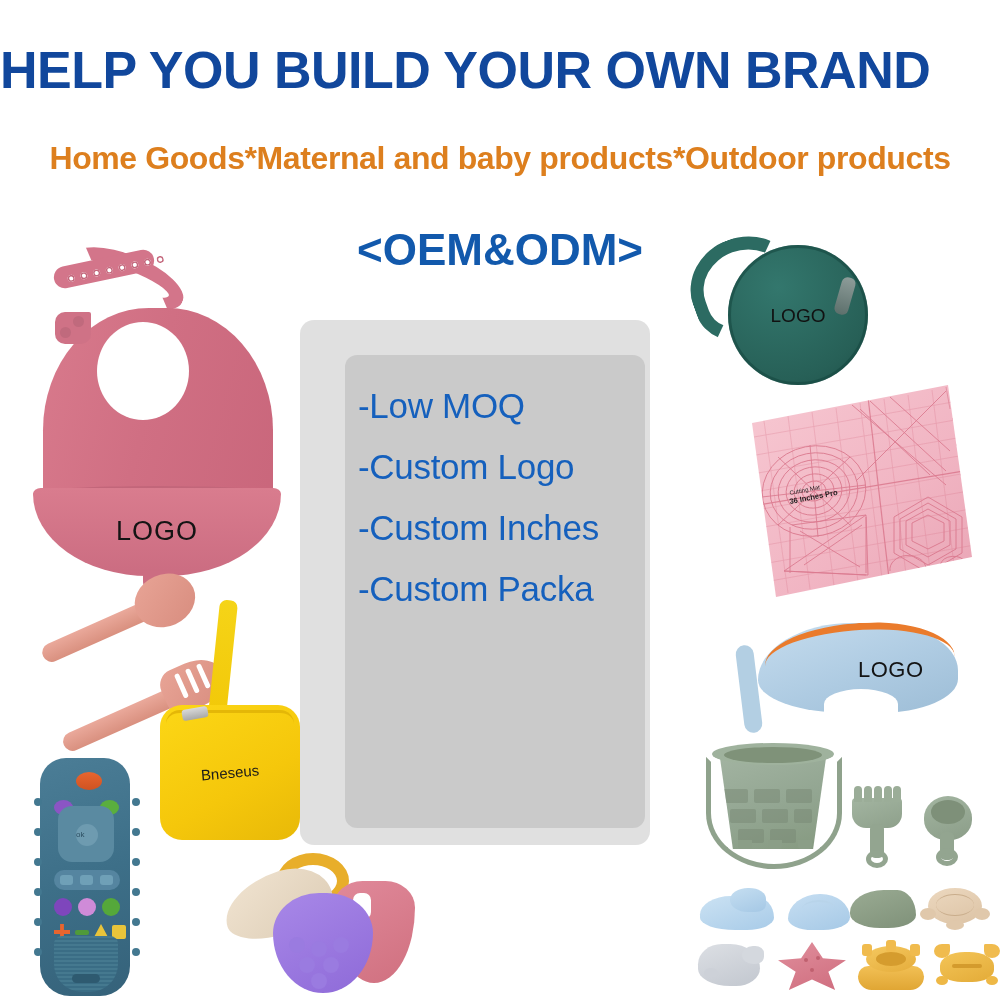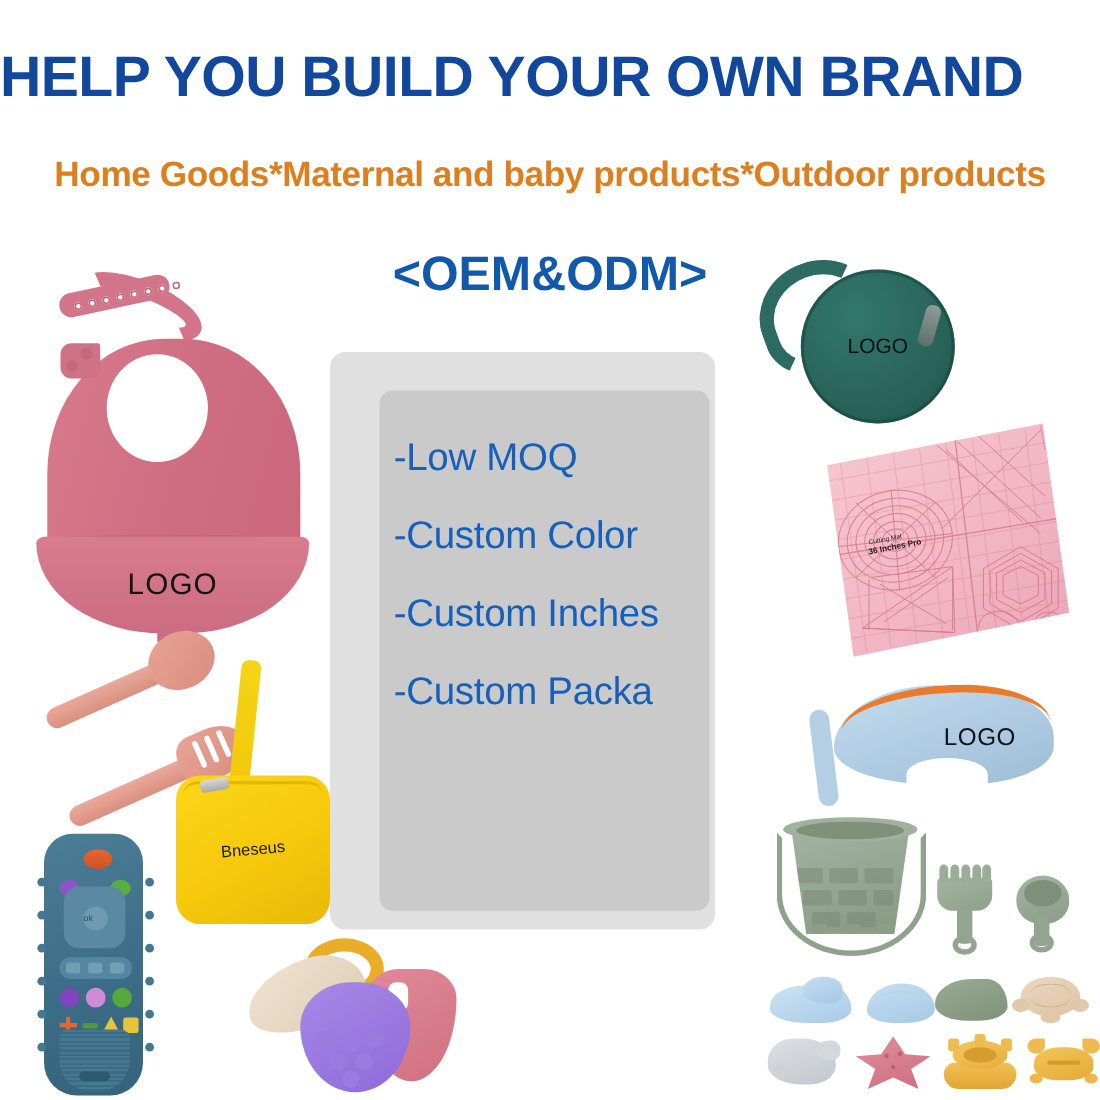--- a/index.html
+++ b/index.html
@@ -50,21 +50,20 @@
     position:absolute; left:358px; top:388px;
     width:300px; height:440px;
     display:flex; flex-direction:column;
     gap:26px;
   }
   .feature {
     font-size:35px; font-weight:500;
     color:#1560bd; white-space:nowrap;
     line-height:1.0;
     letter-spacing:-0.3px;
-    margin-top:10px;
   }
 
   
   .prod { position:absolute; }
 
   
   #bib { left:25px; top:250px; width:270px; height:350px; }
   .bib-body {
     position:absolute; left:18px; top:58px; width:230px; height:235px;
     background:linear-gradient(105deg,#d87a8c 0%,#d06f83 45%,#c9667b 100%);
@@ -642,18 +641,18 @@
     <div style="position:absolute;left:50px;top:2px;width:16px;height:14px;background:#f0bb4e;border-radius:10% 50% 50% 50%"></div>
     <div style="position:absolute;left:2px;top:34px;width:12px;height:9px;background:#eeb846;border-radius:50%"></div>
     <div style="position:absolute;left:52px;top:34px;width:12px;height:9px;background:#eeb846;border-radius:50%"></div>
     <div style="position:absolute;left:18px;top:22px;width:30px;height:4px;background:#d49b2d;border-radius:3px"></div>
   </div>
 
   <div class="panel-back"></div>
   <div class="panel-front"></div>
   <div class="features">
     <div class="feature">-Low MOQ</div>
-    <div class="feature">-Custom Color</div>
+    <div class="feature">-Custom Logo</div>
     <div class="feature">-Custom Inches</div>
     <div class="feature">-Custom Packa</div>
   </div>
 
 </div>
 
 </body></html>

